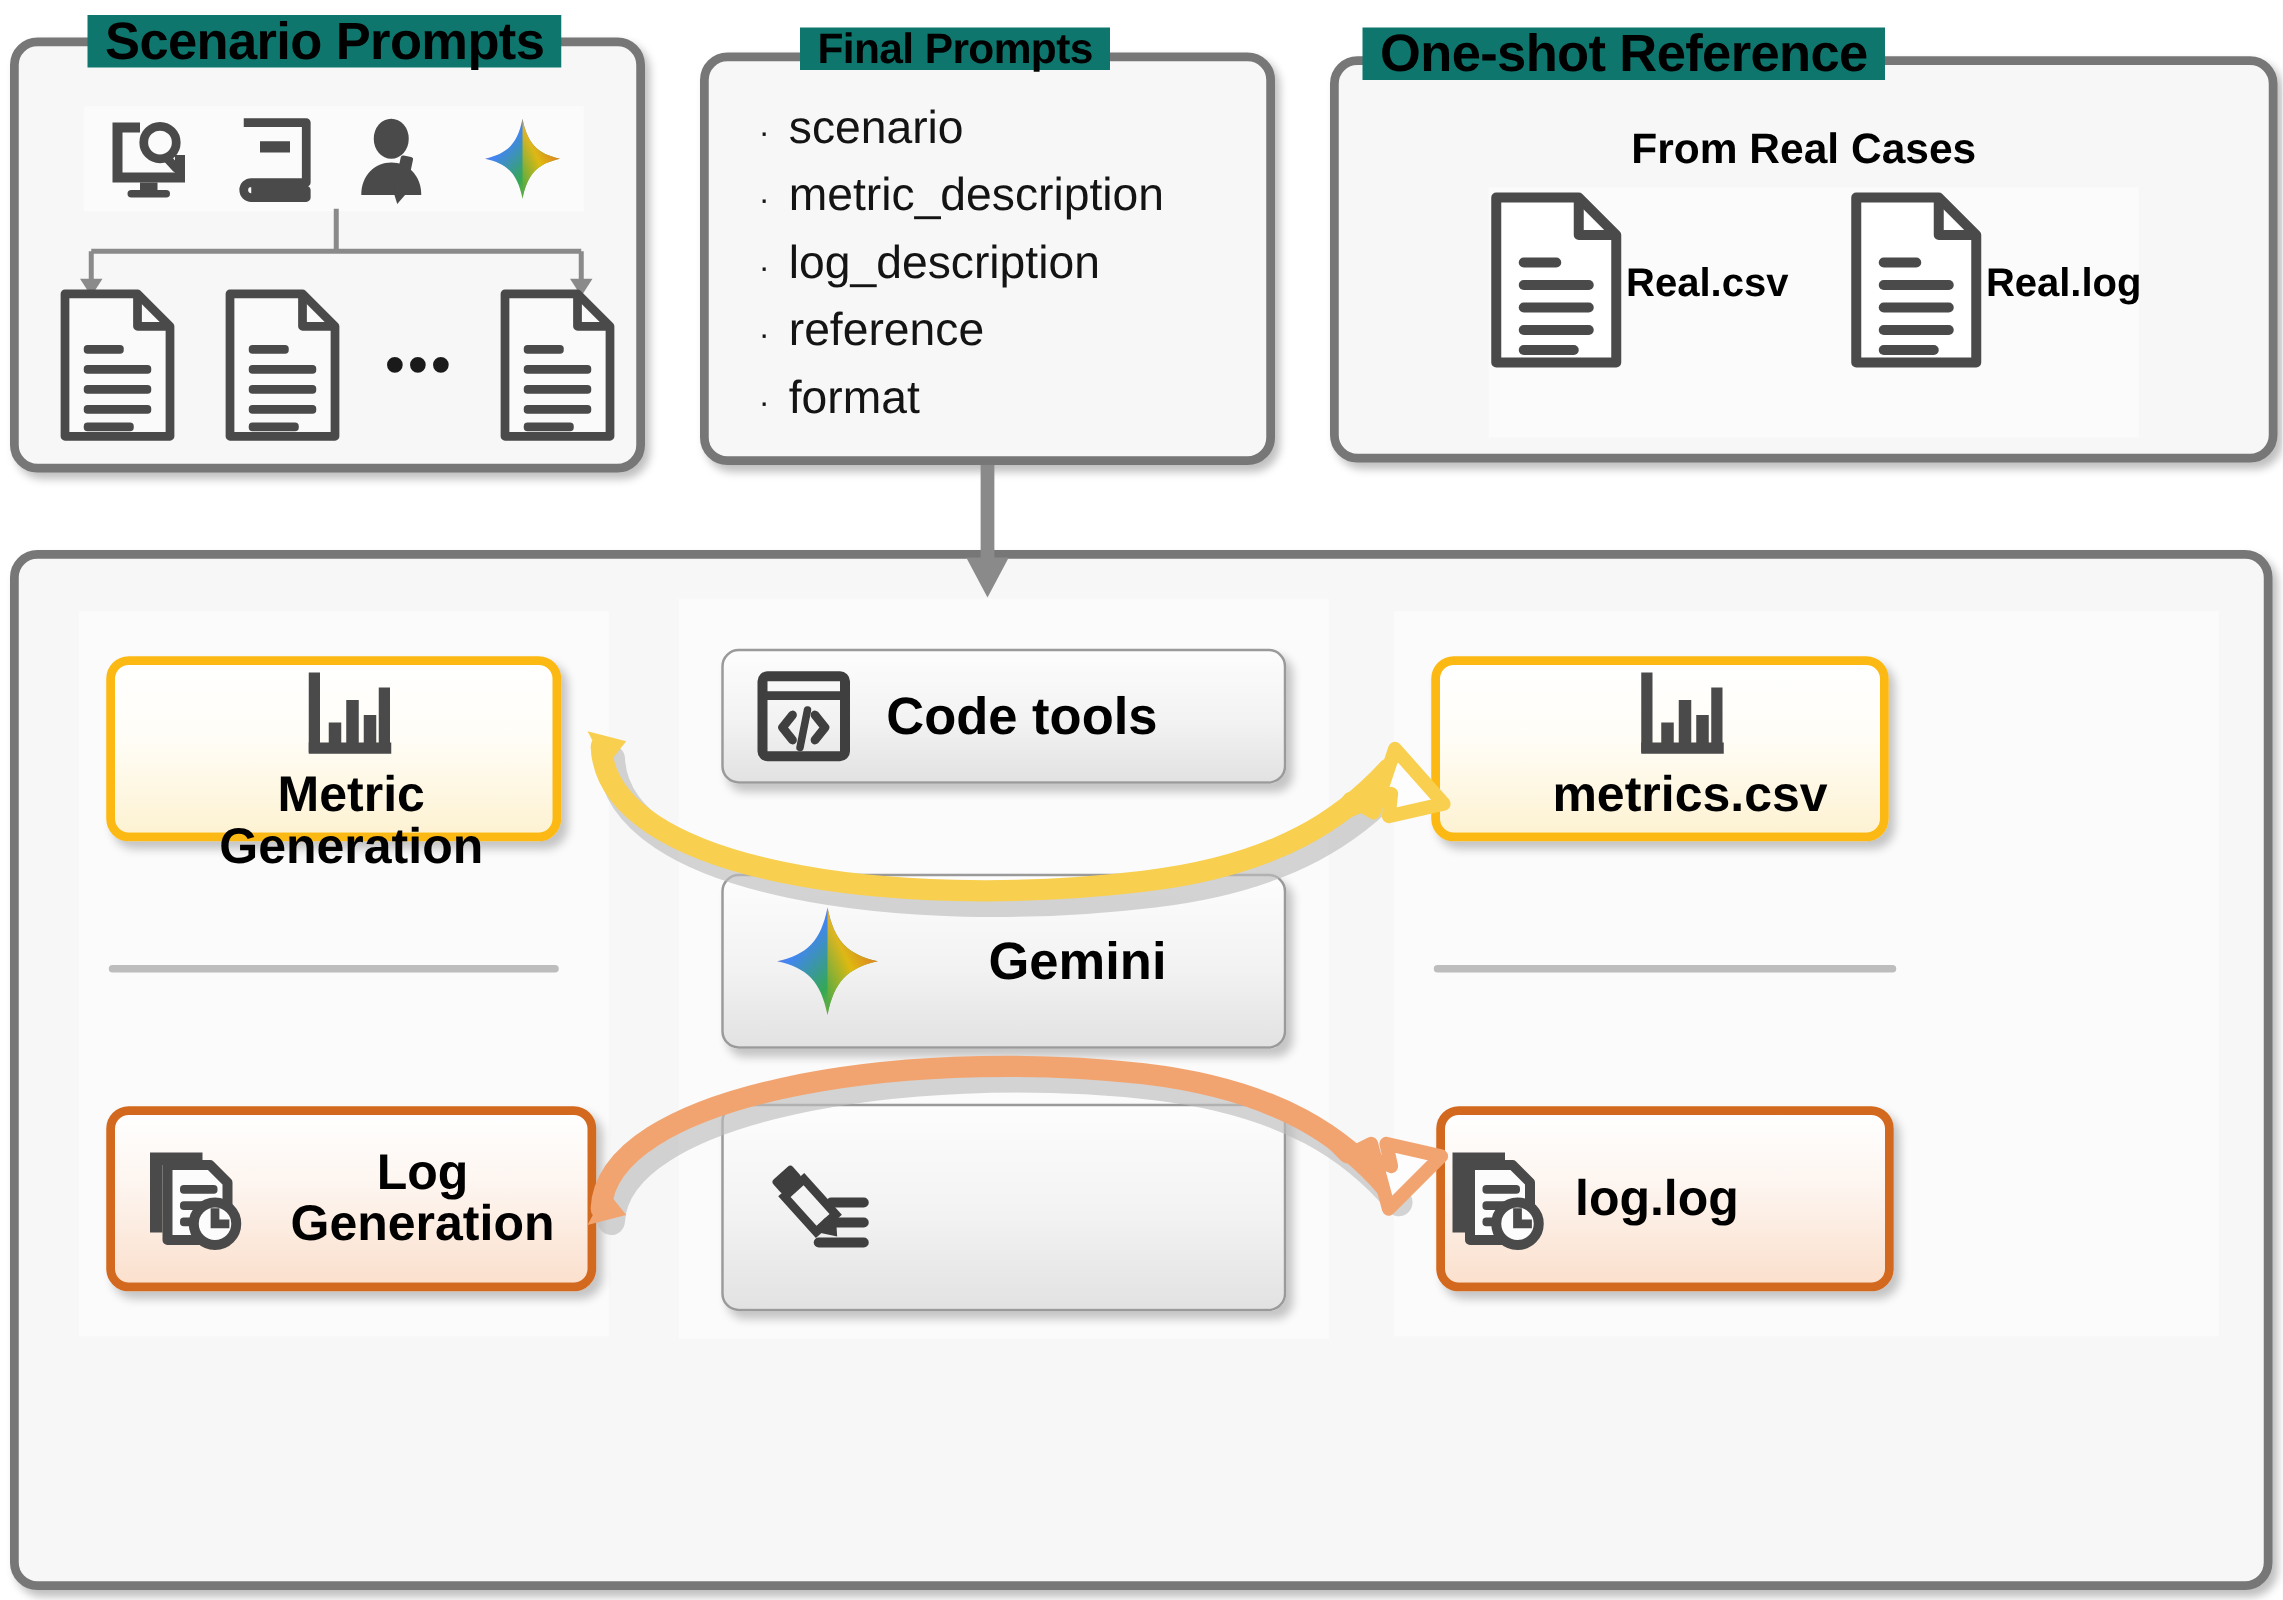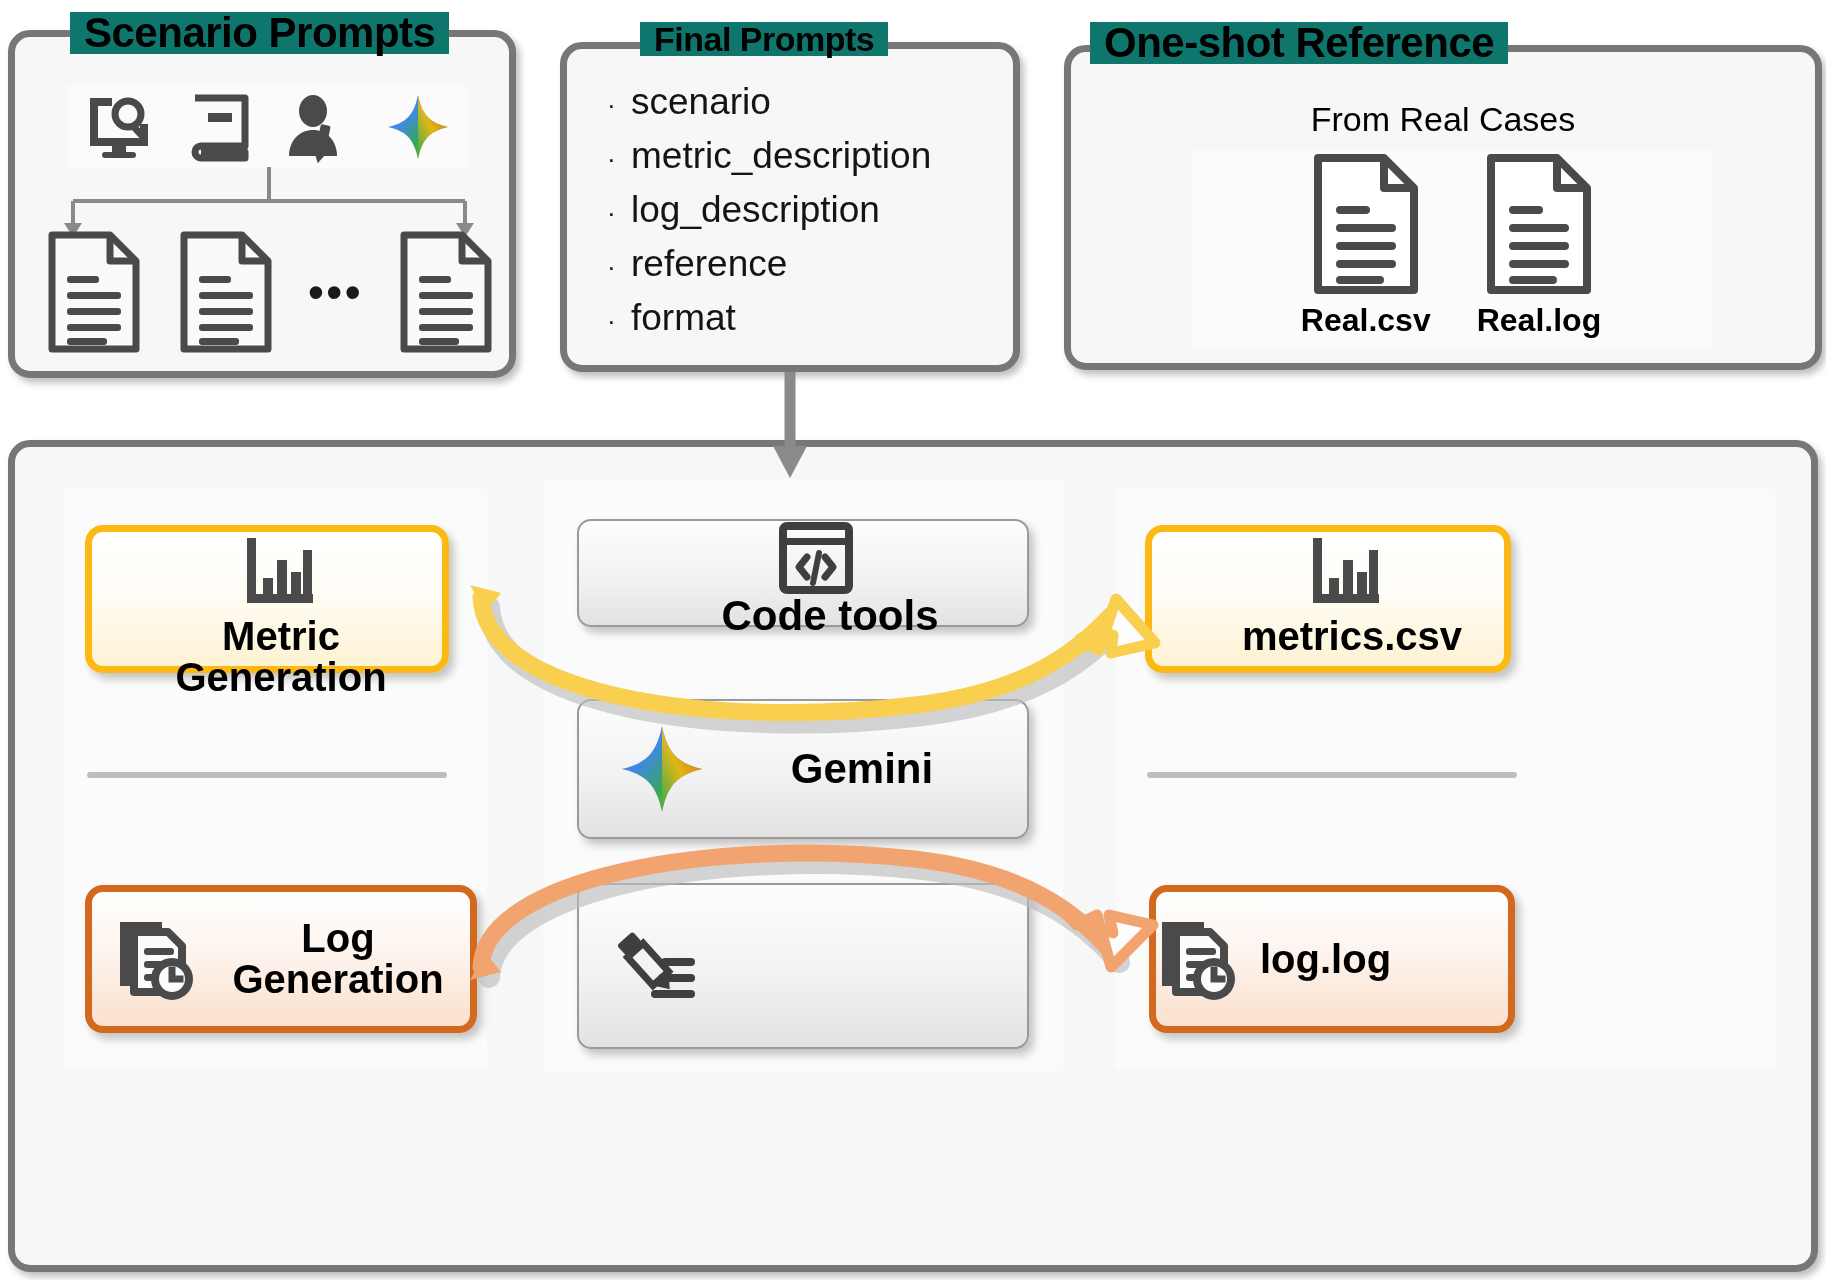--- a/index.html
+++ b/index.html
@@ -51,26 +51,26 @@
   #final-title{left:640px;top:22px;font-size:34px;}
   #final-list{position:absolute;left:40px;top:26px;}
   .bullet-row{display:flex;align-items:baseline;font-size:37px;color:#141414;
     line-height:1.46;white-space:nowrap;}
   .bullet-dot{width:24px;flex:0 0 24px;text-align:left;font-size:26px;}
 
   
   #oneshot-panel{left:1064px;top:45px;width:758px;height:325px;}
   #oneshot-title{left:1090px;top:22px;font-size:42px;}
   #oneshot-sub{position:absolute;left:0;right:0;top:48px;text-align:center;
-    font-size:34px;font-weight:normal;color:#000;}
+    font-size:34px;font-weight:bold;color:#000;}
   #oneshot-files{
     position:absolute;left:120px;top:98px;width:520px;height:200px;
     background:#fbfbfb;display:flex;align-items:flex-start;justify-content:center;gap:46px;
   }
-  .file-item{display:flex;flex-direction:column;align-items:center;}
+  .file-item{display:flex;flex-direction:row;align-items:center;}
   .file-label{font-size:32px;font-weight:bold;color:#000;margin-top:4px;}
 
   
   #datagen-panel{left:8px;top:440px;width:1810px;height:832px;}
   #datagen-title{left:1046px;top:410px;font-size:46px;}
 
   .subpanel{position:absolute;background:#fbfbfb;}
   #sub-left{left:48px;top:42px;width:424px;height:580px;}
   #sub-mid{left:528px;top:32px;width:520px;height:592px;}
   #sub-right{left:1100px;top:42px;width:660px;height:580px;}
@@ -94,21 +94,21 @@
   #card-metric-gen{left:70px;top:78px;width:364px;height:148px;padding-left:22px;}
   #card-metric-gen .card-label{font-size:40px;text-align:center;flex:1;margin-left:6px;}
   #card-log-gen{left:70px;top:438px;width:392px;height:148px;padding-left:22px;}
   #card-log-gen .card-label{font-size:40px;text-align:center;flex:1;margin-left:6px;}
 
   #card-metrics-csv{left:1130px;top:78px;width:366px;height:148px;padding-left:32px;}
   #card-metrics-csv .card-label{font-size:40px;margin-left:16px;}
   #card-log-log{left:1134px;top:438px;width:366px;height:148px;}
   #card-log-log .card-label{font-size:40px;margin-left:18px;}
 
-  #card-code-tools{left:562px;top:72px;width:452px;height:108px;padding-left:26px;flex-direction:column;}
+  #card-code-tools{left:562px;top:72px;width:452px;height:108px;padding-left:26px;}
   #card-code-tools .card-label{font-size:42px;margin-left:28px;}
   #card-gemini{left:562px;top:252px;width:452px;height:140px;padding-left:40px;}
   #card-gemini .card-label{font-size:42px;flex:1;text-align:center;margin-left:-8px;}
   #card-manual-review{left:562px;top:436px;width:452px;height:166px;padding-left:32px;}
   #card-manual-review .card-label{font-size:42px;flex:1;text-align:center;margin-left:4px;}
 
   svg{display:block;overflow:visible;}
   .arrow-layer{position:absolute;inset:0;pointer-events:none;z-index:5;}
 </style>
 </head>

